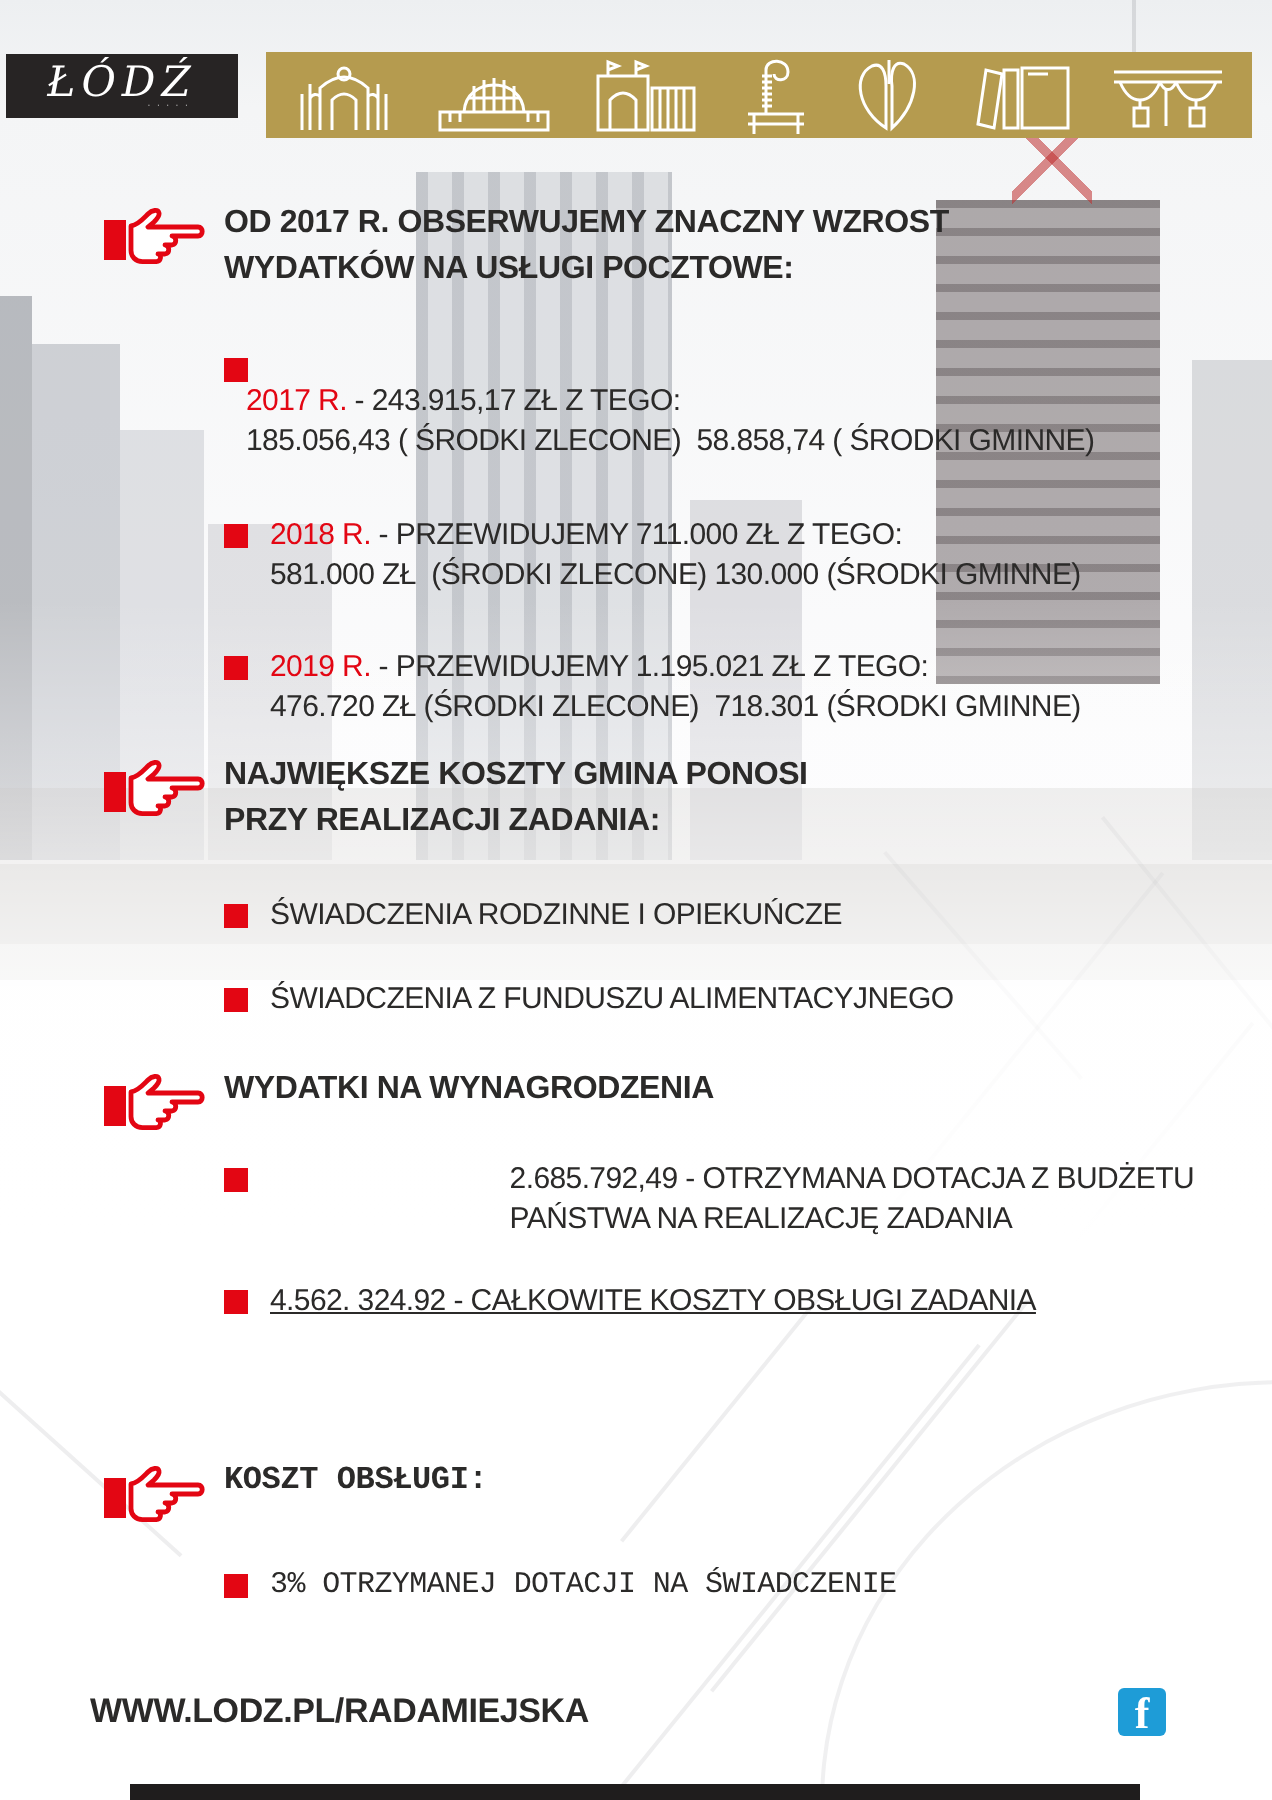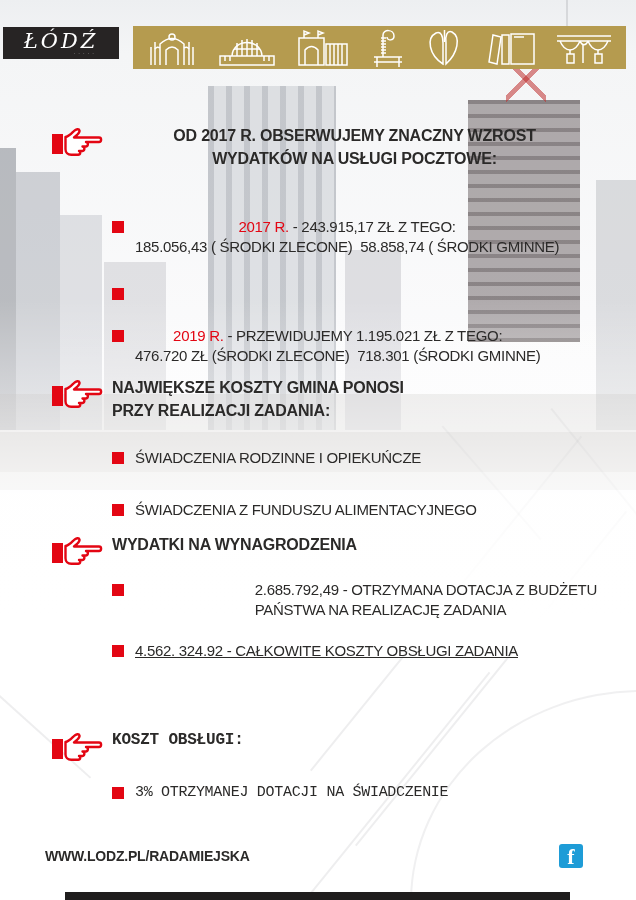--- a/index.html
+++ b/index.html
@@ -52,21 +52,21 @@
   .hand{position:absolute;left:0;top:0;}
   .sec-head{margin:0 0 0 60px;font-size:16px;font-weight:bold;line-height:23px;letter-spacing:-.2px;white-space:pre-line;color:#2b2a29;}
   .bullets{margin-left:60px;}
   .bullet{display:flex;align-items:flex-start;}
   .sq{flex:0 0 12px;width:12px;height:12px;background:#e30613;margin-top:4px;}
   .btext{margin:0 0 0 11px;font-size:15px;line-height:20px;letter-spacing:-.3px;color:#2b2a29;}
   .btext .hl{color:#e30613;}
   .btext .tx{white-space:pre-wrap;}
   
   .footer{position:absolute;left:45px;top:844px;width:547px;z-index:2;display:flex;align-items:center;justify-content:space-between;}
-  .furl{font-size:14px;font-weight:bold;letter-spacing:-.2px;color:#2b2a29;}
+  .furl{font-size:17px;font-weight:bold;letter-spacing:-.2px;color:#2b2a29;}
   .fbgroup{display:flex;align-items:center;}
   .fb-icon{width:24px;height:24px;background:#1e9cd7;border-radius:3px;margin-right:9px;
     display:flex;align-items:flex-end;justify-content:center;overflow:hidden;}
   .fb-icon span{color:#fff;font-weight:bold;font-size:22px;line-height:22px;font-family:"Liberation Serif",serif;}
   .bottom-bar{position:absolute;left:65px;top:892px;width:505px;height:8px;background:#1f1d1d;z-index:2;}
 </style>
 </head>
 <body>
 
 <div class="page">
@@ -153,37 +153,39 @@
         <path d="M1 7 H55 M1 12 H55"></path>
         <path d="M4 12 C9 24 19 24 24 12 M32 12 C37 24 47 24 52 12 M24 12 C26 17 30 17 32 12"></path>
         <path d="M14 21 V25 M42 21 V25"></path>
         <rect x="11" y="25" width="7" height="9"></rect>
         <rect x="39" y="25" width="7" height="9"></rect>
         <path d="M27 16 V34"></path>
       </svg>
     </span>
   </div>
 
-  <div class="section" style="top:124px;text-align:center;">
+  <div class="section" style="top:100px;">
     <span class="hand">
       <svg width="52" height="38" viewBox="0 0 52 38">
         <rect x="0" y="10" width="11" height="20" fill="#e30613"></rect>
         <path fill="#ffffff" stroke="#e30613" stroke-width="2.4" stroke-linejoin="round" d="M13.5 13 c3.5 -0.5 6 -3.5 8.5 -6 c2 -2 5 -2.5 5.5 -0.5 c0.4 1.5 -1 3 -2.5 4.5 l-3 2.5 h25 c2.8 0 2.8 4.5 0 4.5 h-13 c2.5 0.5 2.5 4 0 4.5 h-3.5 c2.5 0.5 2.5 4 0 4.5 h-3.5 c2 0.5 1.5 3.8 -0.8 3.8 h-7 c-3.5 0 -5.7 -2.6 -5.7 -5.6 z"></path>
       </svg>
     </span>
     <h2 class="sec-head">OD 2017 R. OBSERWUJEMY ZNACZNY WZROST
 WYDATKÓW NA USŁUGI POCZTOWE:</h2>
     <div class="bullets">
-      <div class="bullet" style="margin-top:47px;">
+      <div class="bullet" style="margin-top:29px;flex-direction:column;">
         <span class="sq"></span>
         <p class="btext"><span class="hl">2017 R.</span><span class="tx"> - 243.915,17 ZŁ Z TEGO:
 185.056,43 ( ŚRODKI ZLECONE)  58.858,74 ( ŚRODKI GMINNE)</span></p>
       </div>
       <div class="bullet" style="margin-top:27px;">
         <span class="sq"></span>
+        <p class="btext"><span class="hl">2018 R.</span><span class="tx"> - PRZEWIDUJEMY 711.000 ZŁ Z TEGO:
+581.000 ZŁ  (ŚRODKI ZLECONE) 130.000 (ŚRODKI GMINNE)</span></p>
       </div>
       <div class="bullet" style="margin-top:26px;">
         <span class="sq"></span>
         <p class="btext"><span class="hl">2019 R.</span><span class="tx"> - PRZEWIDUJEMY 1.195.021 ZŁ Z TEGO:
 476.720 ZŁ (ŚRODKI ZLECONE)  718.301 (ŚRODKI GMINNE)</span></p>
       </div>
     </div>
   </div>
 
   <div class="section" style="top:376px;">
@@ -193,21 +195,21 @@
         <path fill="#ffffff" stroke="#e30613" stroke-width="2.4" stroke-linejoin="round" d="M13.5 13 c3.5 -0.5 6 -3.5 8.5 -6 c2 -2 5 -2.5 5.5 -0.5 c0.4 1.5 -1 3 -2.5 4.5 l-3 2.5 h25 c2.8 0 2.8 4.5 0 4.5 h-13 c2.5 0.5 2.5 4 0 4.5 h-3.5 c2.5 0.5 2.5 4 0 4.5 h-3.5 c2 0.5 1.5 3.8 -0.8 3.8 h-7 c-3.5 0 -5.7 -2.6 -5.7 -5.6 z"></path>
       </svg>
     </span>
     <h2 class="sec-head">NAJWIĘKSZE KOSZTY GMINA PONOSI
 PRZY REALIZACJI ZADANIA:</h2>
     <div class="bullets">
       <div class="bullet" style="margin-top:26px;">
         <span class="sq"></span>
         <p class="btext"><span class="tx">ŚWIADCZENIA RODZINNE I OPIEKUŃCZE</span></p>
       </div>
-      <div class="bullet" style="margin-top:32px;">
+      <div class="bullet" style="margin-top:22px;">
         <span class="sq"></span>
         <p class="btext"><span class="tx">ŚWIADCZENIA Z FUNDUSZU ALIMENTACYJNEGO</span></p>
       </div>
     </div>
   </div>
 
   <div class="section" style="top:533px;">
     <span class="hand">
       <svg width="52" height="38" viewBox="0 0 52 38">
         <rect x="0" y="10" width="11" height="20" fill="#e30613"></rect>

